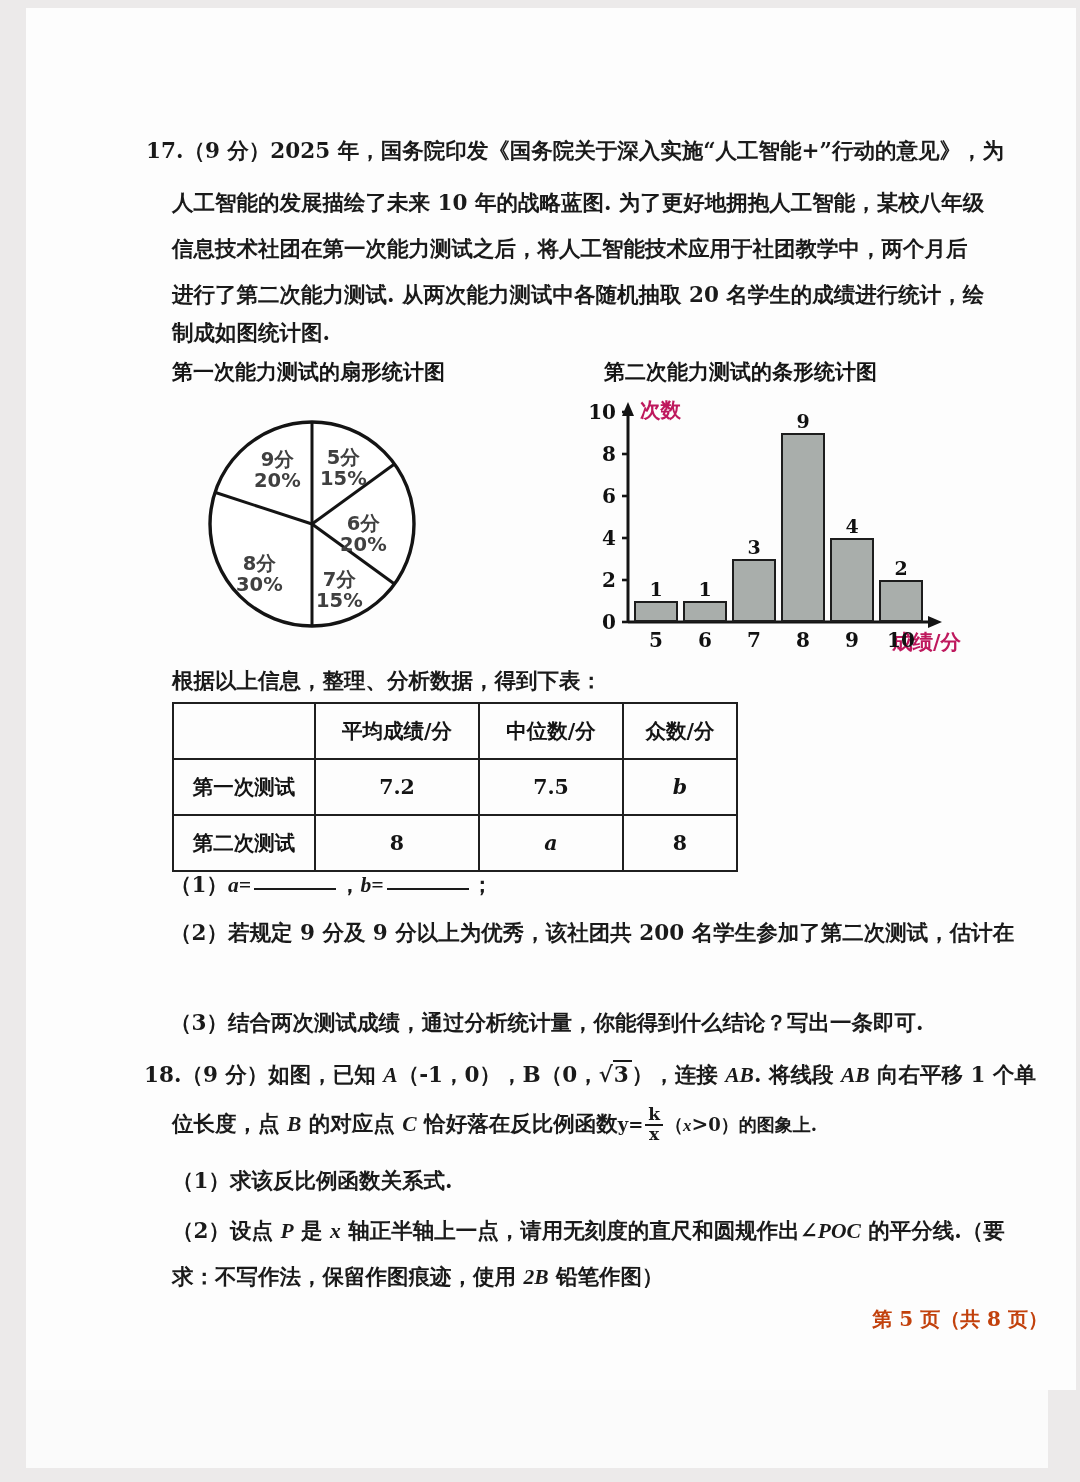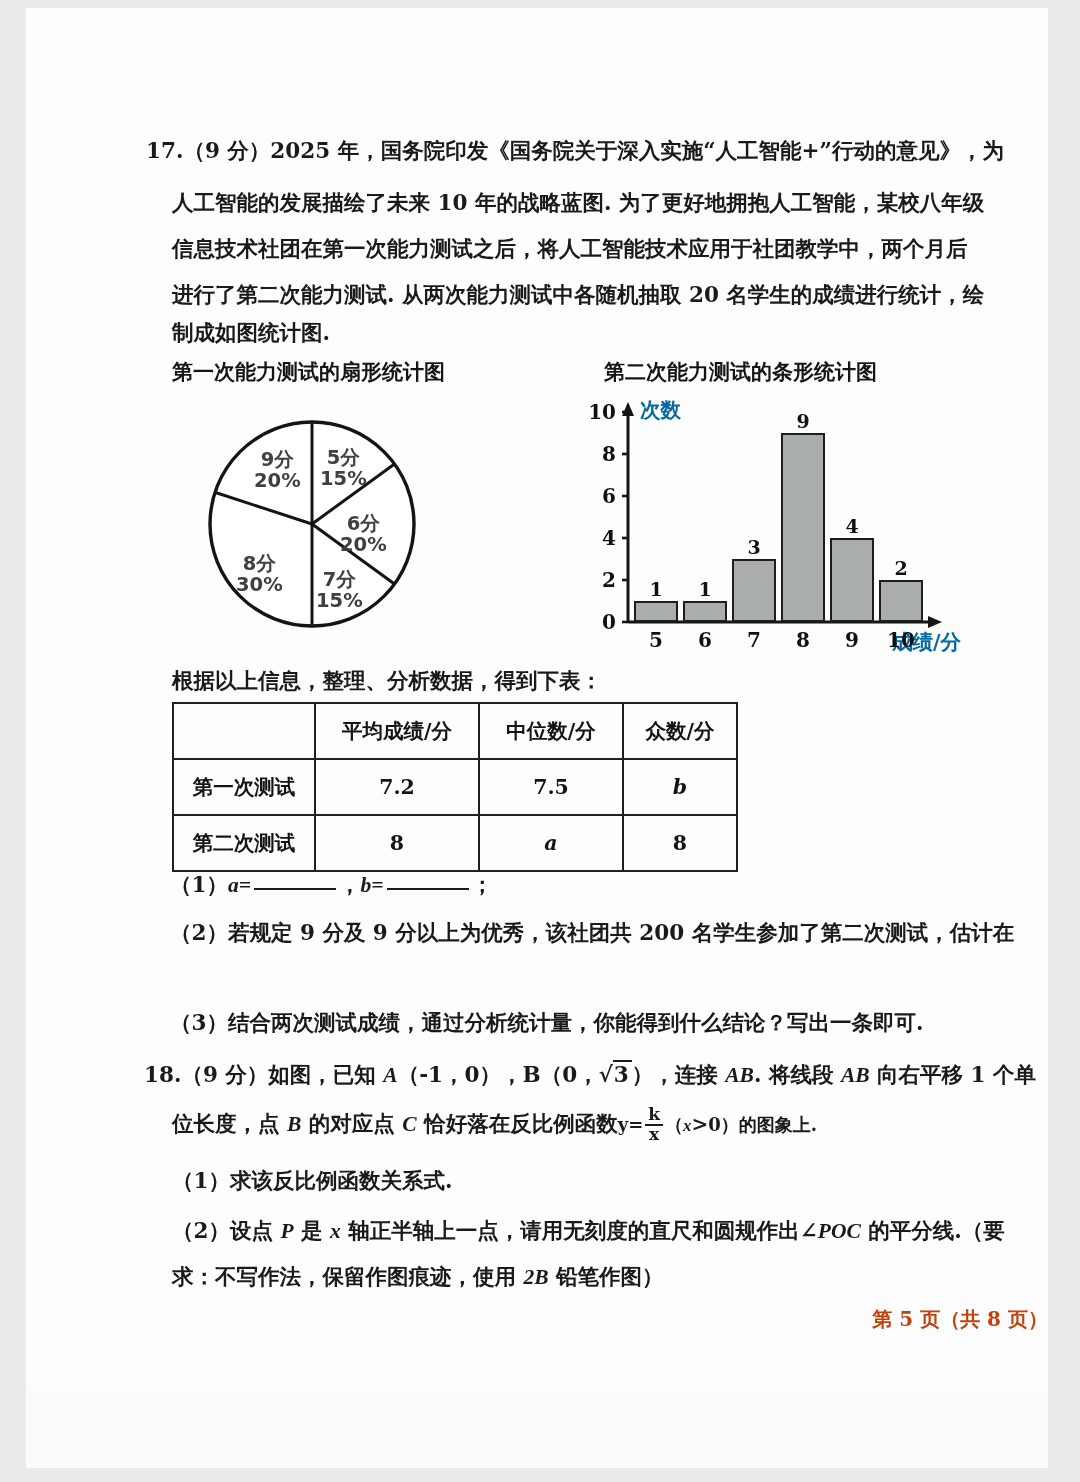--- a/index.html
+++ b/index.html
@@ -9,20 +9,21 @@
     font-family:"Liberation Serif","DejaVu Serif",serif;
     overflow:hidden;
   }
   .page-shell{
     position:absolute;left:0;top:0;width:1080px;height:1482px;
     background:#eceaea;
   }
   .paper{
     position:absolute;left:26px;top:8px;width:1022px;height:1382px;
     background:#fdfdfd;
+    padding-left:28px;
   }
   .watermark-band{
     position:absolute;left:26px;top:1390px;width:1022px;height:78px;
     background:#fbfbfb;
   }
   .ln{position:absolute;white-space:nowrap;font-size:21.5px;font-weight:600;
       font-family:"DejaVu Serif","Liberation Serif",serif;color:#1a1a1a;}
   .it{font-style:italic;font-family:"Liberation Serif",serif;}
   .blank{display:inline-block;border-bottom:2px solid #1a1a1a;width:82px;height:1px;
          vertical-align:2px;margin:0 3px;}
@@ -39,21 +40,21 @@
 
   
   .bar-wrap{position:absolute;left:556px;top:388px;width:410px;height:258px;}
   .bar-ytick{position:absolute;right:0;font-size:20px;font-weight:700;color:#111;
              font-family:"DejaVu Serif","Liberation Serif",serif;}
   .bar-xtick{position:absolute;font-size:20px;font-weight:700;color:#111;text-align:center;
              font-family:"DejaVu Serif","Liberation Serif",serif;}
   .bar-val{position:absolute;font-size:19px;font-weight:800;color:#111;text-align:center;
            font-family:"DejaVu Serif","Liberation Serif",serif;}
   .bar-rect{position:absolute;background:#a9aeab;border:2px solid #1d1d1d;box-sizing:border-box;}
-  .axis-lbl{position:absolute;font-size:20.5px;font-weight:800;color:#0369a1;white-space:nowrap;
+  .axis-lbl{position:absolute;font-size:20.5px;font-weight:800;color:#be185d;white-space:nowrap;
             font-family:"DejaVu Serif","Liberation Serif",serif;}
 
   
   .stat-table{position:absolute;left:146px;top:694px;border-collapse:collapse;
               table-layout:fixed;background:transparent;}
   .stat-table td{
     border:2px solid #1f1f1f;height:52px;text-align:center;vertical-align:middle;
     font-size:20.5px;font-weight:700;color:#141414;
     font-family:"DejaVu Serif","Liberation Serif",serif;
   }

